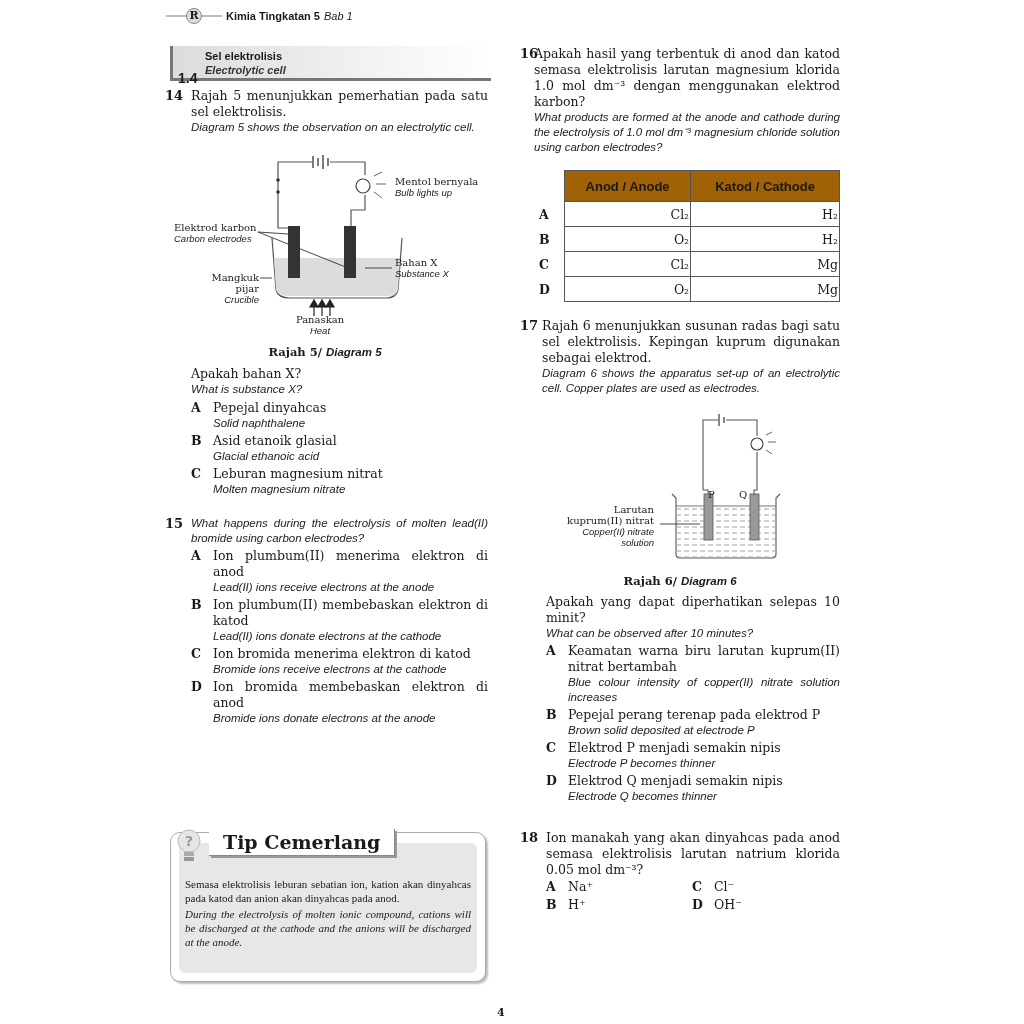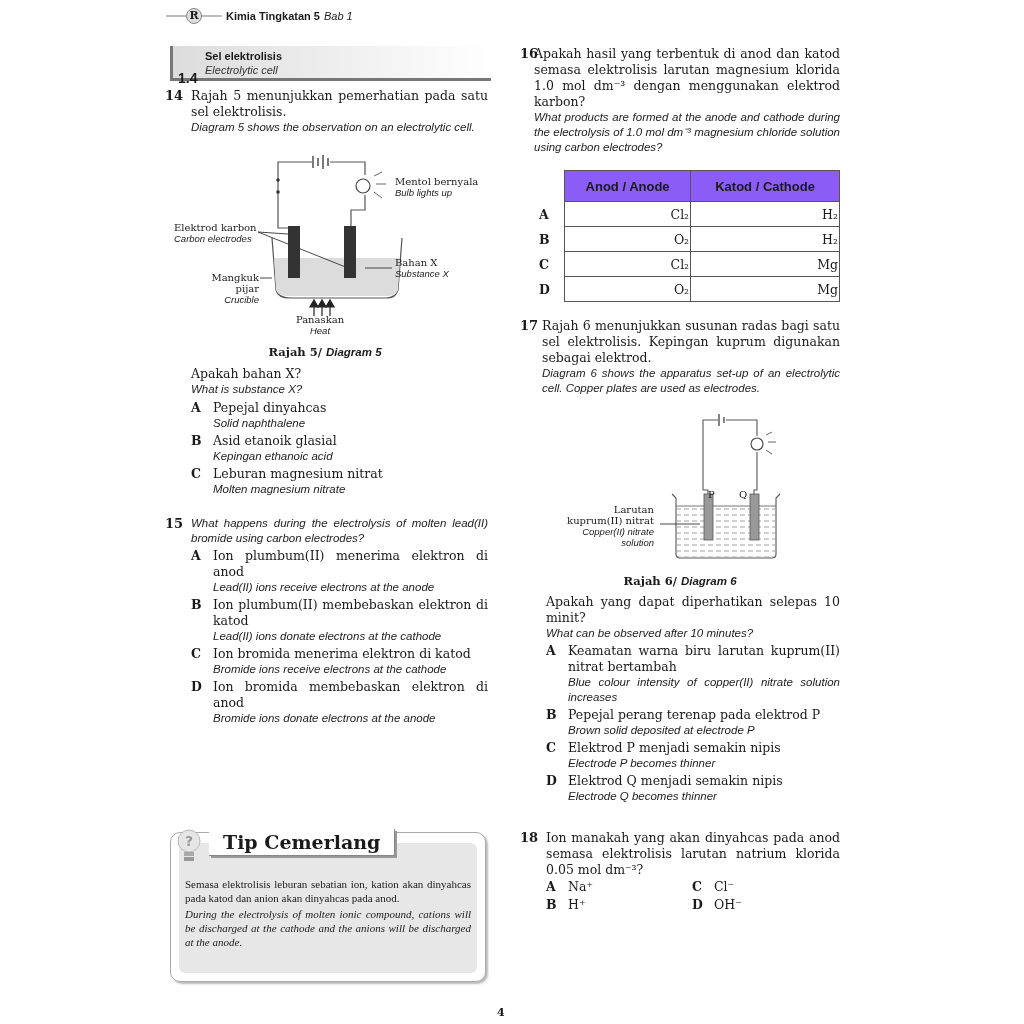--- a/index.html
+++ b/index.html
@@ -11,36 +11,36 @@
   .hdr .logo { width:56px; height:12px; position:relative; }
   .hdr .logo .bar { position:absolute; left:0; right:0; top:5px; height:2px; background:#bbb; }
   .hdr .logo .r { position:absolute; left:20px; top:-2px; width:14px; height:14px; border-radius:50%; background:#ddd; border:1px solid #888; font-weight:bold; font-size:11px; line-height:14px; text-align:center; font-family:"DejaVu Serif",serif; }
   .hdr .title { font-weight:bold; }
   .hdr .chap { font-style:italic; }
 
   
   .sect { left:170px; top:46px; width:318px; height:32px; background:linear-gradient(90deg,#dcdcdc,#f5f5f5 70%,#fff); border-left:3px solid #777; border-bottom:3px solid #777; }
   .sect .num { position:absolute; left:5px; top:24px; font-weight:bold; font-size:14px; font-family:"Liberation Sans",sans-serif; }
   .sect .t1 { position:absolute; left:32px; top:4px; font-size:11px; font-weight:bold; font-family:"Liberation Sans",sans-serif; }
-  .sect .t2 { position:absolute; left:32px; top:18px; font-size:11px; font-style:italic; font-family:"Liberation Sans",sans-serif; color:#333; }
+  .sect .t2 { position:absolute; left:32px; top:18px; font-size:11px; font-style:italic; font-family:"Liberation Sans",sans-serif; color:#333;font-weight:bold; }
   .qnum { position:absolute; font-weight:bold; font-family:"DejaVu Serif",serif; font-size:13px; }
   .ms { font-family:"DejaVu Serif",serif; font-size:12.5px; line-height:16px; text-align:justify; }
   .en { font-family:"Liberation Sans",sans-serif; font-style:italic; font-size:11.5px; line-height:15px; text-align:justify; color:#222; }
   .opt { position:relative; padding-left:22px; }
   .opt .lt { position:absolute; left:0; top:0; font-weight:bold; font-family:"DejaVu Serif",serif; font-size:12.5px; }
   .cap { font-family:"DejaVu Serif",serif; font-size:11.5px; font-weight:bold; text-align:center; }
   .cap i { font-family:"Liberation Sans",sans-serif; font-weight:bold; }
 
   .lbl { position:absolute; font-size:10px; line-height:11px; }
   .lbl .m { font-family:"DejaVu Serif",serif; font-size:10px; }
   .lbl .e { font-family:"Liberation Sans",sans-serif; font-style:italic; font-size:9.5px; }
 
   
   table.ans { border-collapse:collapse; font-family:"DejaVu Serif",serif; font-size:12.5px; }
-  table.ans th { background:#8b5cf6; font-weight:bold; height:28px; border:1px solid #555; font-family:"Liberation Sans",sans-serif; font-size:13px; }
+  table.ans th { background:#a16207; font-weight:bold; height:28px; border:1px solid #555; font-family:"Liberation Sans",sans-serif; font-size:13px; }
   table.ans td { border:1px solid #555; text-align:right; height:22px; }
   table.ans td.rl { border:none; font-weight:bold; text-align:left; width:24px; }
   table.ans th.blank { background:none; border:none; }
 
   
   .tip { left:170px; top:832px; width:314px; height:148px; border:1.5px solid #aaa; border-radius:10px; background:#fff; box-shadow:2px 2px 2px #bbb; }
   .tip .inner { position:absolute; left:8px; top:10px; right:8px; bottom:8px; background:#e7e7e7; border-radius:6px; }
   .tip .title { position:absolute; left:38px; top:-4px; padding:2px 14px; background:#fff; border:1.5px solid #888; border-left:none; border-top:none; font-family:"DejaVu Serif",serif; font-weight:bold; font-size:19px; box-shadow:2px 2px 0 #999; }
   .tip .body { position:absolute; left:14px; top:44px; width:286px; font-family:"Liberation Serif",serif; font-size:11px; line-height:14px; text-align:justify; }
   .tip .body .tb-en { font-style:italic; margin-top:2px; }
@@ -148,21 +148,21 @@
   <div class="ms">Apakah bahan X?</div>
   <div class="en" style="margin-bottom:3px;">What is substance X?</div>
   <div class="opt">
       <span class="lt">A</span>
     <div class="ms">Pepejal dinyahcas</div>
       <div class="en">Solid naphthalene</div>
     </div>
   <div class="opt" style="margin-top:2px;">
       <span class="lt">B</span>
     <div class="ms">Asid etanoik glasial</div>
-      <div class="en">Kepingan ethanoic acid</div>
+      <div class="en">Glacial ethanoic acid</div>
     </div>
   <div class="opt" style="margin-top:2px;">
       <span class="lt">C</span>
     <div class="ms">Leburan magnesium nitrat</div>
       <div class="en">Molten magnesium nitrate</div>
     </div>
 </div>
 
 <div class="abs" style="left:165px; top:516px; width:323px;">
   <span class="qnum" style="left:0; top:0;">15</span>

